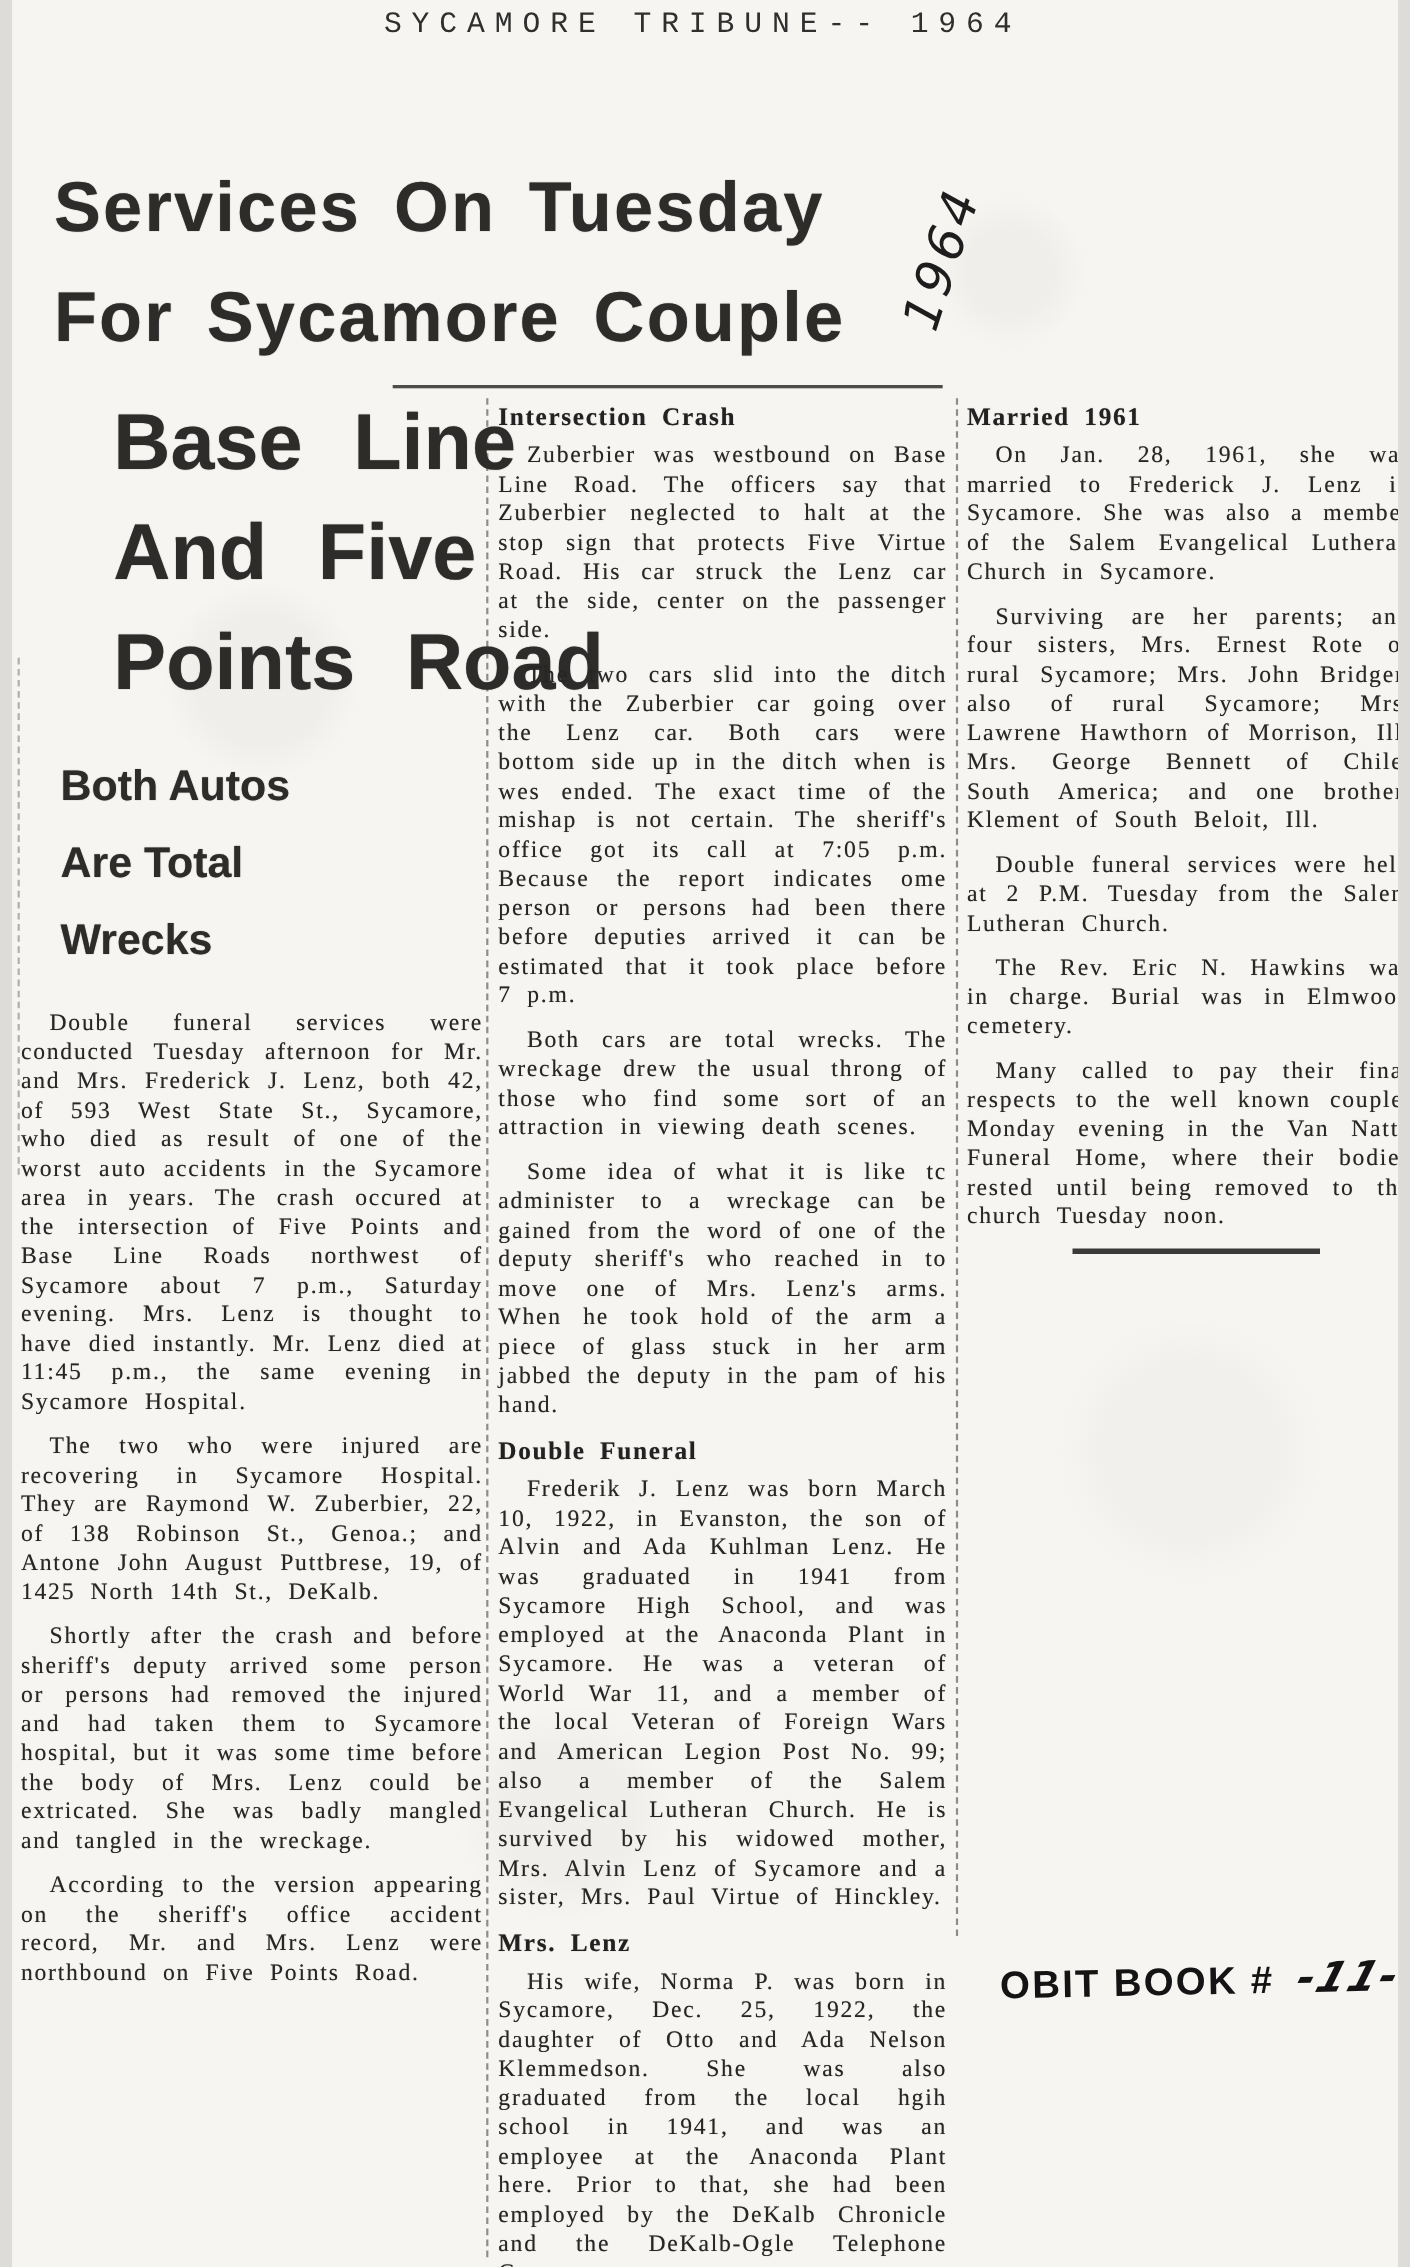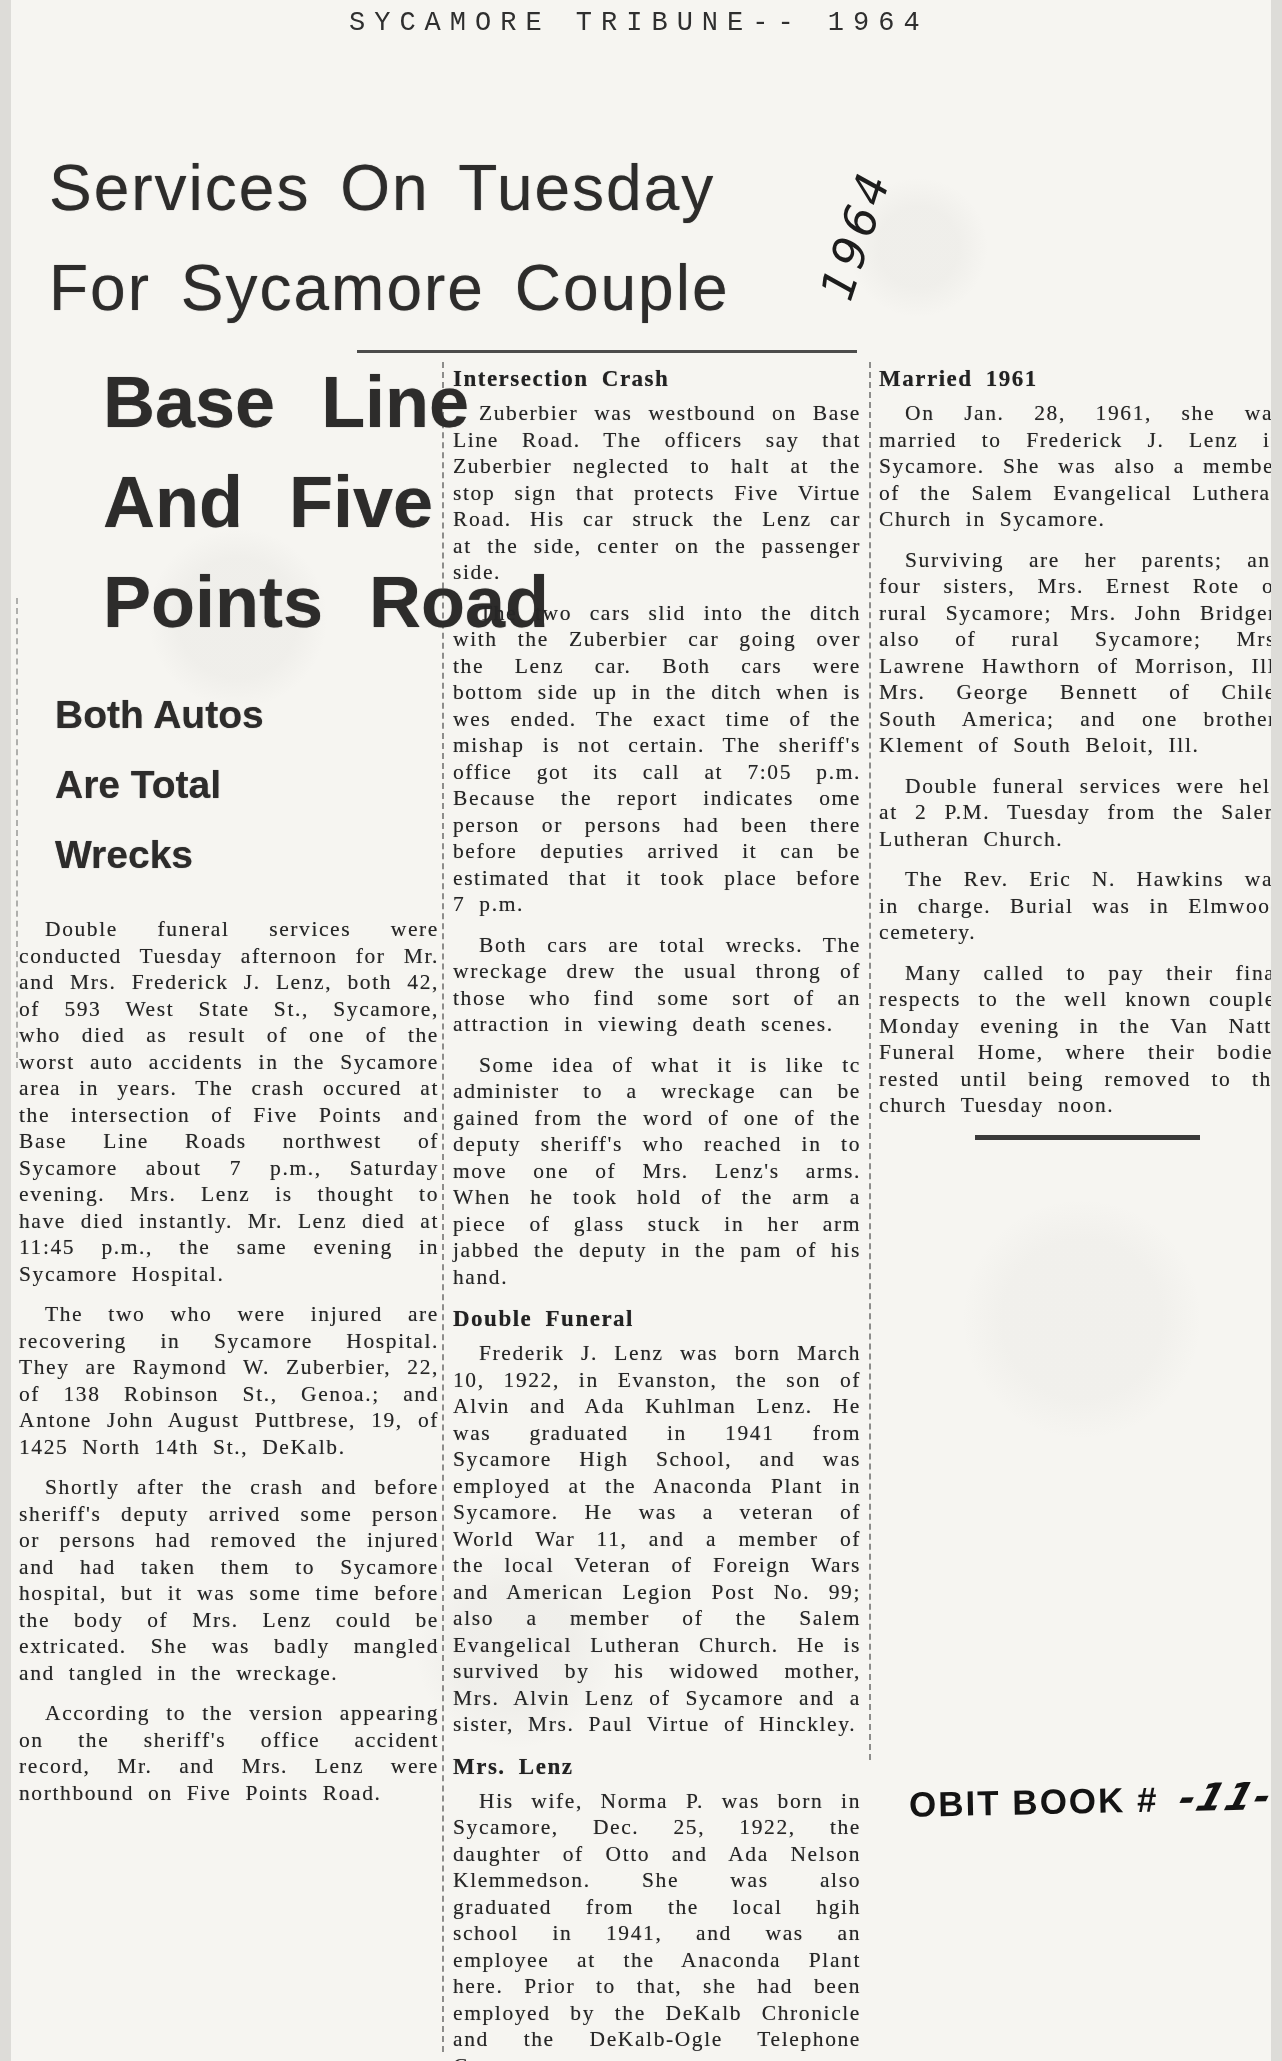--- a/index.html
+++ b/index.html
@@ -22,21 +22,21 @@
   }
   .masthead{
     position:absolute;left:338px;top:8px;
     font-family:"Liberation Mono","DejaVu Sans Mono",monospace;
     font-size:27px;letter-spacing:9px;color:#2f2f2f;
     white-space:nowrap;
   }
   .headline{
     position:absolute;left:38px;top:138px;
     font-family:"Liberation Sans",sans-serif;
-    font-weight:400;font-size:64px;line-height:100px;
+    font-weight:700;font-size:64px;line-height:100px;
     color:#2d2c2b;letter-spacing:2px;word-spacing:10px;
     text-shadow:0 0 1px rgba(40,40,40,.6);
     white-space:nowrap;
   }
   .hand-year{
     position:absolute;left:778px;top:208px;
     font-family:"DejaVu Sans",sans-serif;
     font-style:italic;font-size:46px;color:#1d1d1d;
     transform:rotate(-72deg);
     letter-spacing:4px;

